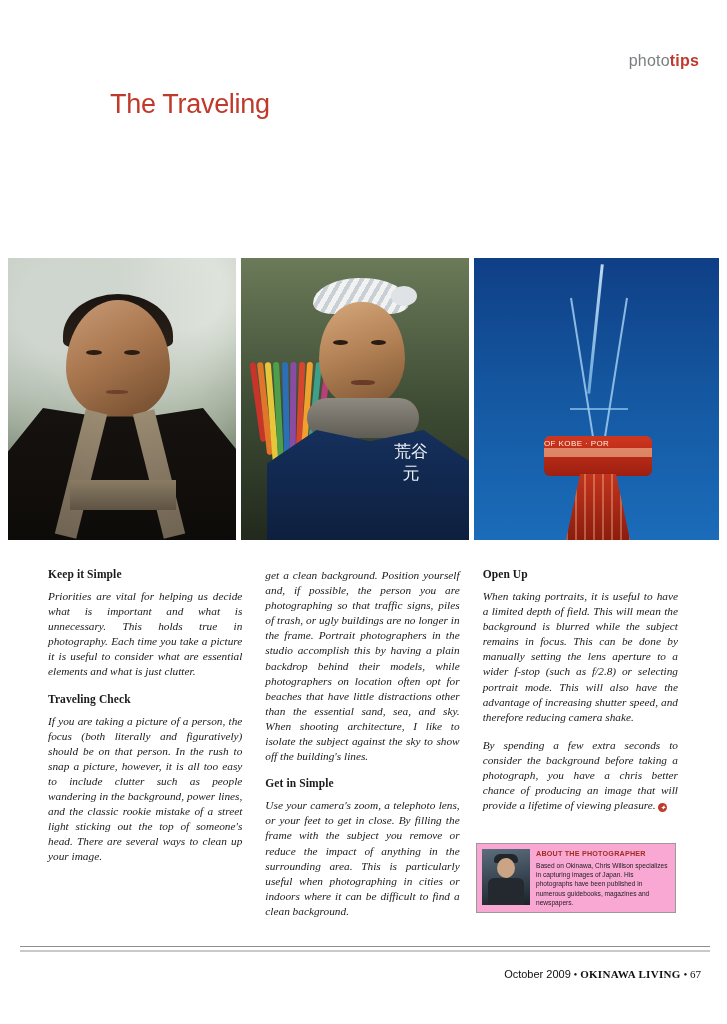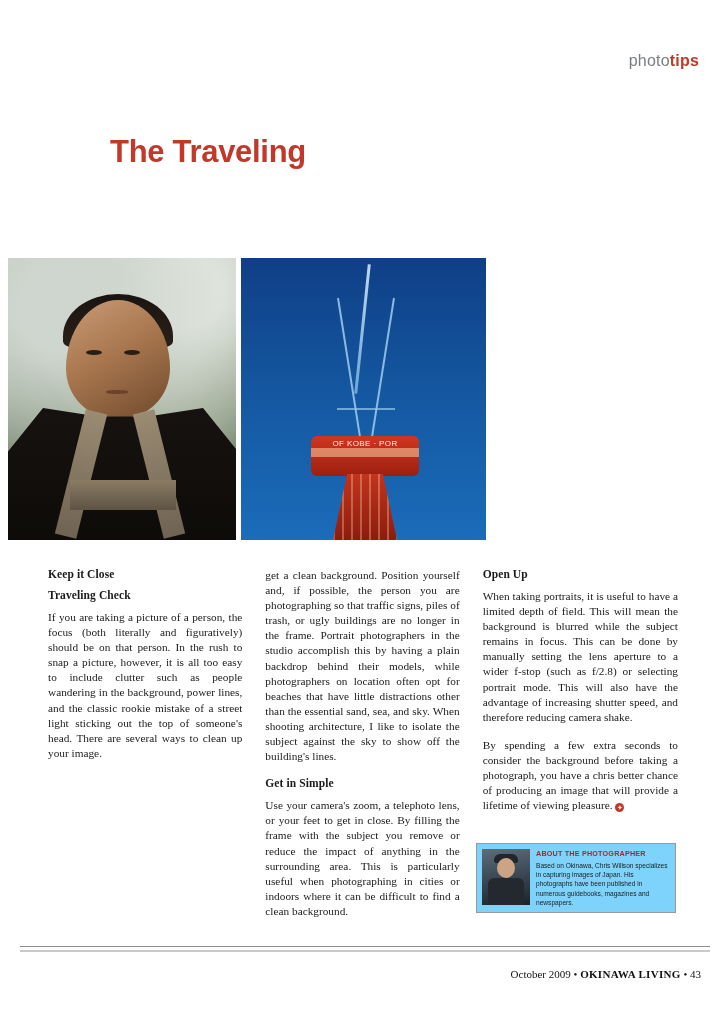--- a/index.html
+++ b/index.html
@@ -36,26 +36,25 @@
 
   .title-block {
     position: absolute;
     top: 88px;
     left: 110px;
     width: 420px;
   }
   .title-line1,
   .title-line2 {
     font-family: "Liberation Sans", sans-serif;
-    font-weight: bold;
+    font-weight: normal;
     color: #c0392b;
-    font-size: 31px;
+    font-size: 27px;
     line-height: 33px;
     letter-spacing: -.3px;
-    margin-top: 47px;
   }
   .title-line2 { margin-left: 62px; }
   .byline {
     font-family: "Liberation Sans", sans-serif;
     font-size: 10.5px;
     color: #5b5f63;
     text-align: right;
     width: 285px;
     margin-top: 5px;
     margin-left: 0;
@@ -238,21 +237,20 @@
     background: linear-gradient(180deg, #d0361f 0%, #9d1f10 100%);
   }
   .p3 .pod-band {
     position: absolute; left: 70px; top: 190px;
     width: 108px; height: 9px;
     background: rgba(255,224,180,.5);
   }
   .p3 .pod-text {
     position: absolute; left: 70px; top: 181px;
     width: 108px;
-    text-align: center;
     font-family: "Liberation Sans", sans-serif;
     font-size: 8px;
     color: #fdf0d8;
     letter-spacing: .4px;
   }
   .p3 .trunk {
     position: absolute; left: 92px; top: 216px;
     width: 64px; height: 66px;
     background: linear-gradient(180deg, #c2341d 0%, #8c1c0e 100%);
     clip-path: polygon(22% 0, 78% 0, 100% 100%, 0 100%);
@@ -282,20 +280,21 @@
     margin: 0 0 9px 0;
     letter-spacing: .1px;
   }
   p.body {
     font-family: "Liberation Serif", serif;
     font-size: 11.3px;
     line-height: 15.1px;
     text-align: justify;
     margin: 0 0 13px 0;
     hyphens: auto;
+    font-style: italic;
   }
   .end-mark {
     display: inline-block;
     width: 9px; height: 9px;
     border-radius: 50%;
     background: #c0392b;
     color: #fff;
     font-size: 7px;
     line-height: 9px;
     text-align: center;
@@ -307,21 +306,21 @@
   .about {
     position: absolute;
     top: 843px;
     left: 476px;
     width: 200px;
     border: 1px solid #9a9a9a;
     padding: 5px;
     display: flex;
     gap: 6px;
     box-sizing: border-box;
-    background: #7dd3fc;
+    background: #f9a8d4;
   }
   .about .thumb {
     width: 48px; height: 56px;
     flex: 0 0 48px;
     background: linear-gradient(170deg, #5d6d7c 0%, #33404c 60%, #1b2329 100%);
     position: relative;
     overflow: hidden;
   }
   .about .thumb .t-head {
     position: absolute; left: 15px; top: 9px;
@@ -374,21 +373,21 @@
     background: #c9c9c9;
   }
   .footer {
     position: absolute;
     right: 26px;
     top: 968px;
     font-family: "Liberation Serif", serif;
     font-size: 11px;
     color: #111;
   }
-  .footer .issue { font-family: Liberation Serif, serif; }
+  .footer .issue { font-family: Liberation Sans, sans-serif; }
   .footer .mag { font-weight: bold; letter-spacing: .3px; }
 </style>
 </head>
 <body>
 
 <div class="page">
 
   <div class="kicker">
     <span class="k-photo">photo</span><span class="k-tips">tips</span>
   </div>
@@ -405,38 +404,62 @@
       <div class="head"></div>
       <div class="eye-l"></div>
       <div class="eye-r"></div>
       <div class="mouth"></div>
       <div class="robe"></div>
       <div class="collar-l"></div>
       <div class="collar-r"></div>
       <div class="sash"></div>
     </div>
 
+    <div class="photo p2">
+      <div class="streamers" id="streamers">
+          <i style="background: rgb(201, 52, 42); left: 0px; height: 80px; transform: rotate(-8deg);"></i>
+          <i style="background: rgb(224, 118, 42); left: 7px; height: 93px; transform: rotate(-6.3deg);"></i>
+          <i style="background: rgb(232, 198, 58); left: 14px; height: 106px; transform: rotate(-4.6deg);"></i>
+          <i style="background: rgb(79, 158, 74); left: 21px; height: 119px; transform: rotate(-2.9deg);"></i>
+          <i style="background: rgb(45, 111, 181); left: 28px; height: 92px; transform: rotate(-1.2deg);"></i>
+          <i style="background: rgb(140, 75, 163); left: 35px; height: 105px; transform: rotate(0.5deg);"></i>
+          <i style="background: rgb(216, 69, 47); left: 42px; height: 118px; transform: rotate(2.2deg);"></i>
+          <i style="background: rgb(240, 160, 44); left: 49px; height: 91px; transform: rotate(3.9deg);"></i>
+          <i style="background: rgb(63, 160, 138); left: 56px; height: 104px; transform: rotate(5.6deg);"></i>
+          <i style="background: rgb(184, 63, 122); left: 63px; height: 117px; transform: rotate(7.3deg);"></i>
+        </div>
+      <div class="bandana"></div>
+      <div class="bandana-knot"></div>
+      <div class="face"></div>
+      <div class="eye-l"></div>
+      <div class="eye-r"></div>
+      <div class="mouth"></div>
+      <div class="scarf"></div>
+      <div class="coat"></div>
+      <div class="coat-text">荒谷元</div>
+    </div>
 
     <div class="photo p3">
       <div class="mast"></div>
       <div class="lattice-l"></div>
       <div class="lattice-r"></div>
       <div class="waist"></div>
       <div class="pod"></div>
       <div class="pod-band"></div>
       <div class="pod-text">OF KOBE · POR</div>
       <div class="trunk"></div>
       <div class="trunk-lines"></div>
     </div>
   </div>
 
   <div class="columns">
 
     <div class="col c1">
-      <h3 class="sub">Keep it Close</h3>
+      <h3 class="sub">Keep it Simple</h3>
+      <p class="body">Priorities are vital for helping us decide what is important and what is unnecessary. This holds true in photography. Each time you take a picture it is useful to consider what are essential elements and what is just clutter.</p>
       <h3 class="sub">Traveling Check</h3>
       <p class="body">If you are taking a picture of a person, the focus (both literally and figuratively) should be on that person. In the rush to snap a picture, however, it is all too easy to include clutter such as people wandering in the background, power lines, and the classic rookie mistake of a street light sticking out the top of someone's head. There are several ways to clean up your image.</p>
     </div>
 
     <div class="col c2">
       <p class="body">get a clean background. Position yourself and, if possible, the person you are photographing so that traffic signs, piles of trash, or ugly buildings are no longer in the frame. Portrait photographers in the studio accomplish this by having a plain backdrop behind their models, while photographers on location often opt for beaches that have little distractions other than the essential sand, sea, and sky. When shooting architecture, I like to isolate the subject against the sky to show off the building's lines.</p>
       <h3 class="sub">Get in Simple</h3>
       <p class="body">Use your camera's zoom, a telephoto lens, or your feet to get in close. By filling the frame with the subject you remove or reduce the impact of anything in the surrounding area. This is particularly useful when photographing in cities or indoors where it can be difficult to find a clean background.</p>
     </div>
 
@@ -459,16 +482,16 @@
     </div>
   </div>
 
   <div class="rule"></div>
   <div class="rule2"></div>
   <div class="footer">
     <span class="issue">October 2009</span>
     <span>•</span>
     <span class="mag">OKINAWA LIVING</span>
     <span>•</span>
-    <span>43</span>
+    <span>67</span>
   </div>
 
 </div>
 
 </body></html>

